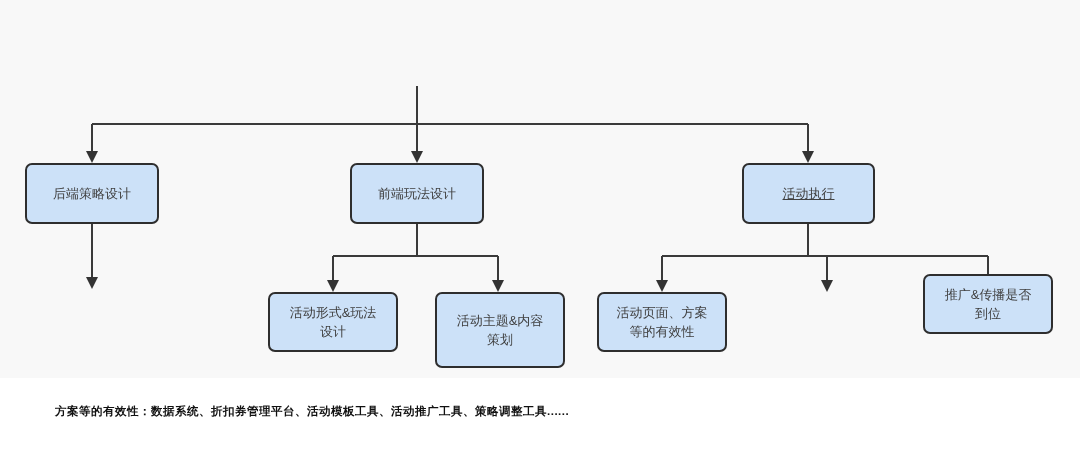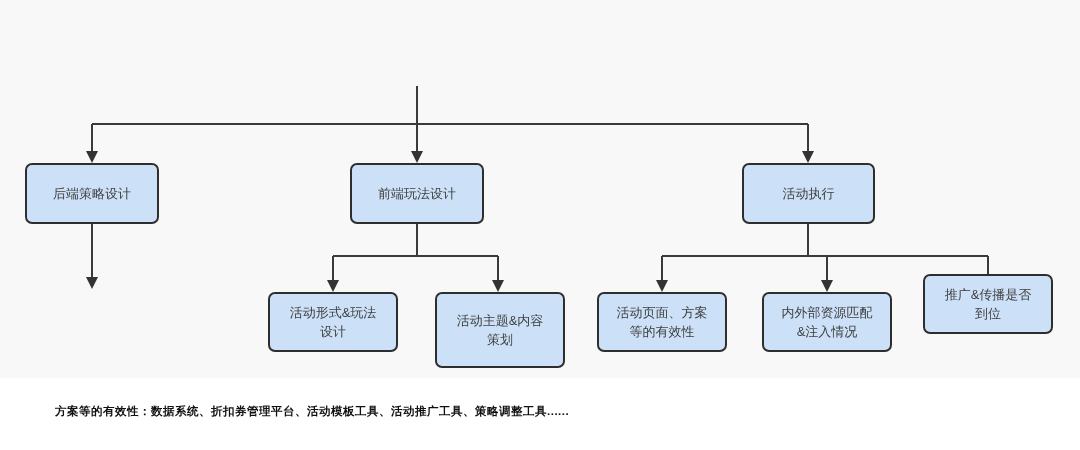--- a/index.html
+++ b/index.html
@@ -20,21 +20,21 @@
     color: #404040;
     font-size: 13px;
     line-height: 1.5;
     padding: 2px 16px;
   }
   .node .lbl { display: block; width: 100%; }
   
   .n-root      { left: 352px; top: 28px;  width: 131px; height: 58px; }
   .n-backend   { left: 25px;  top: 163px; width: 134px; height: 61px; }
   .n-frontend  { left: 350px; top: 163px; width: 134px; height: 61px; }
-  .n-exec      { left: 742px; top: 163px; width: 133px; height: 61px; }
+  .n-exec      { left: 742px; top: 163px; width: 133px; height: 61px; text-decoration: underline; }
   .n-l3a       { left: 27px;  top: 289px; width: 130px; height: 62px; }
   .n-l3b       { left: 268px; top: 292px; width: 130px; height: 60px; }
   .n-l3c       { left: 435px; top: 292px; width: 130px; height: 76px; }
   .n-l3d       { left: 597px; top: 292px; width: 130px; height: 60px; }
   .n-l3e       { left: 762px; top: 292px; width: 130px; height: 60px; }
   .n-l3f       { left: 923px; top: 274px; width: 130px; height: 60px; }
   .footer-note {
     position: absolute;
     left: 55px;
     top: 404px;
@@ -111,21 +111,18 @@
 
   <div class="node n-l3b">
     <span class="lbl">活动形式&amp;玩法设计</span>
   </div>
   <div class="node n-l3c">
     <span class="lbl">活动主题&amp;内容策划</span>
   </div>
   <div class="node n-l3d">
     <span class="lbl">活动页面、方案等的有效性</span>
   </div>
-  <div class="node n-l3e">
-    <span class="lbl">内外部资源匹配&amp;注入情况</span>
-  </div>
   <div class="node n-l3f">
     <span class="lbl">推广&amp;传播是否到位</span>
   </div>
 
   <div class="footer-note">方案等的有效性：数据系统、折扣券管理平台、活动模板工具、活动推广工具、策略调整工具......</div>
 </div>
 
 </body></html>

